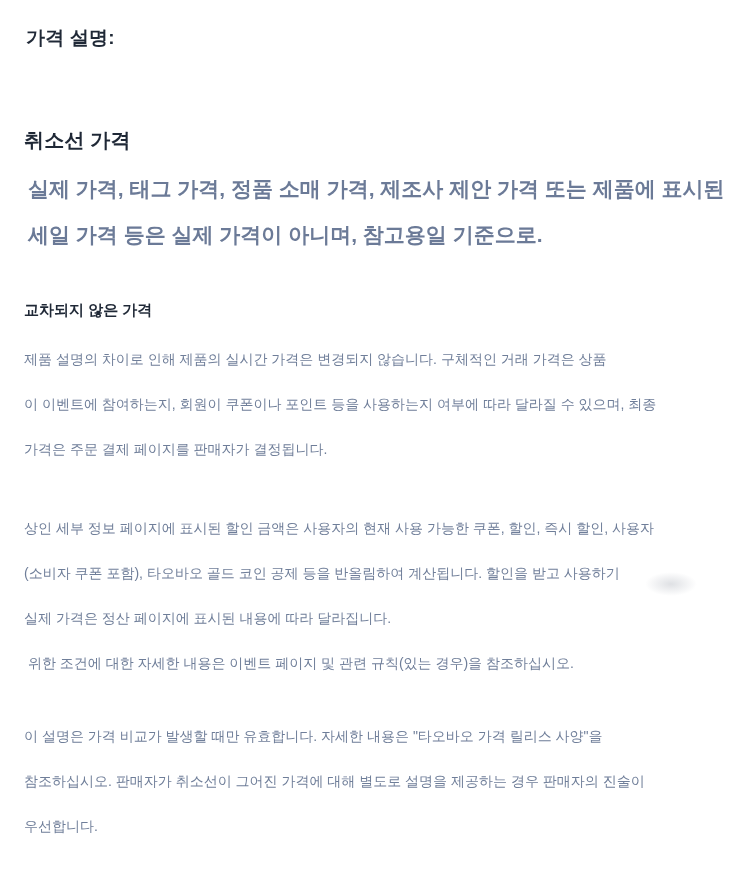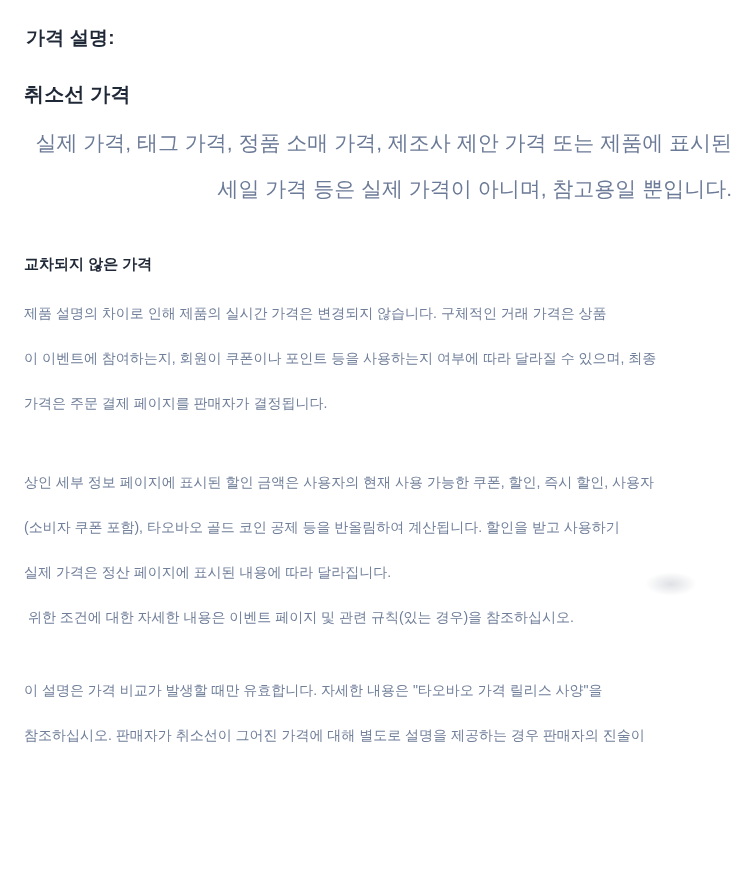--- a/index.html
+++ b/index.html
@@ -8,45 +8,44 @@
     background: #ffffff;
   }
   .page {
     position: relative;
     width: 750px;
     height: 880px;
     background: var(--bg, #ffffff);
     font-family: "Liberation Sans", "DejaVu Sans", sans-serif;
     overflow: hidden;
     box-sizing: border-box;
-    padding: 26px 18px 0 24px;
+    padding: 26px 9px 0 24px;
   }
   .page-title {
     margin: 0 0 0 2px;
     font-size: 19px;
     line-height: 24px;
     font-weight: 700;
     color: var(--heading, #1f2836);
     letter-spacing: 0.2px;
   }
   .section-heading {
-    margin: 32px 0 0 0;
+    margin: 78px 0 0 0;
     font-size: 20px;
     line-height: 24px;
     font-weight: 700;
     color: var(--heading, #1f2836);
     letter-spacing: 0.2px;
   }
   .lead-paragraph {
     margin: 14px 0 0 4px;
     font-size: 21px;
     line-height: 46px;
-    font-weight: 400;
+    font-weight: 700;
     color: var(--lead, #6b7a97);
-    text-align: right;
   }
   .sub-heading {
     margin: 42px 0 17px 0;
     font-size: 15px;
     line-height: 20px;
     font-weight: 700;
     color: var(--heading, #1f2836);
   }
   .body-paragraph {
     margin: 4px 0 0 0;
@@ -77,38 +76,39 @@
 <body>
 
 <div class="page">
 
   <h1 class="page-title">가격 설명:</h1>
 
   <h2 class="section-heading">취소선 가격</h2>
 
   <div class="lead-paragraph">
     <span class="text-line">실제 가격, 태그 가격, 정품 소매 가격, 제조사 제안 가격 또는 제품에 표시된</span>
-    <span class="text-line">세일 가격 등은 실제 가격이 아니며, 참고용일 뿐입니다.</span>
+    <span class="text-line">세일 가격 등은 실제 가격이 아니며, 참고용일 기준으로.</span>
   </div>
 
   <h3 class="sub-heading">교차되지 않은 가격</h3>
 
   <div class="body-paragraph">
     <span class="text-line">제품 설명의 차이로 인해 제품의 실시간 가격은 변경되지 않습니다. 구체적인 거래 가격은 상품</span>
     <span class="text-line">이 이벤트에 참여하는지, 회원이 쿠폰이나 포인트 등을 사용하는지 여부에 따라 달라질 수 있으며, 최종</span>
     <span class="text-line">가격은 주문 결제 페이지를 판매자가 결정됩니다.</span>
   </div>
 
   <div class="body-paragraph gap-medium">
     <span class="text-line">상인 세부 정보 페이지에 표시된 할인 금액은 사용자의 현재 사용 가능한 쿠폰, 할인, 즉시 할인, 사용자</span>
     <span class="text-line">(소비자 쿠폰 포함), 타오바오 골드 코인 공제 등을 반올림하여 계산됩니다. 할인을 받고 사용하기</span>
     <span class="text-line">실제 가격은 정산 페이지에 표시된 내용에 따라 달라집니다.</span>
     <span class="text-line"> 위한 조건에 대한 자세한 내용은 이벤트 페이지 및 관련 규칙(있는 경우)을 참조하십시오.</span>
   </div>
 
   <div class="body-paragraph gap-small">
     <span class="text-line">이 설명은 가격 비교가 발생할 때만 유효합니다. 자세한 내용은 "타오바오 가격 릴리스 사양"을</span>
     <span class="text-line">참조하십시오. 판매자가 취소선이 그어진 가격에 대해 별도로 설명을 제공하는 경우 판매자의 진술이</span>
+    <span class="text-line">우선합니다.</span>
   </div>
 
   <div class="shadow-artifact"></div>
 
 </div>
 
 </body></html>

